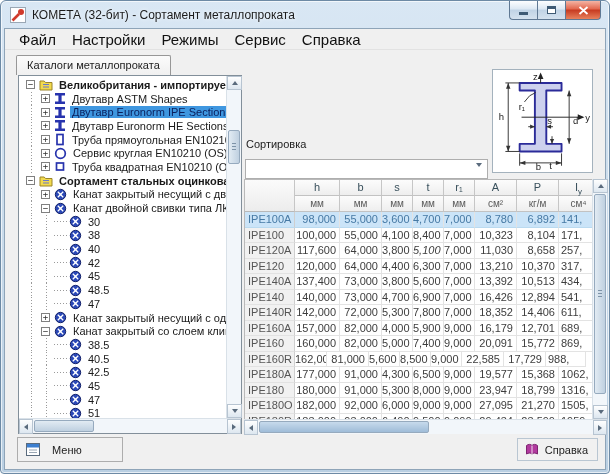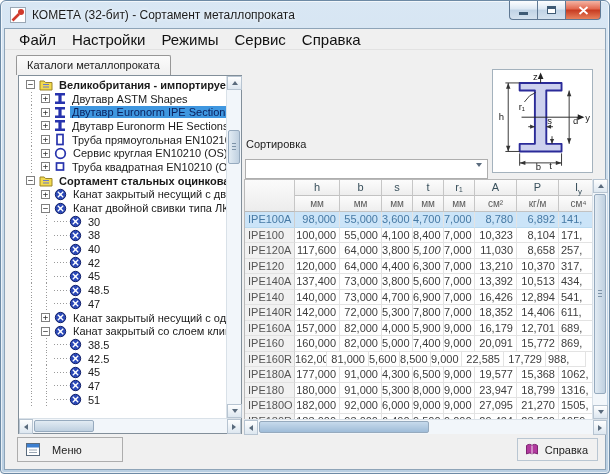--- a/index.html
+++ b/index.html
@@ -367,20 +367,33 @@
             <span class="guide"></span>
             <span class="guide"></span>
             <span class="stub"></span>
             <span class="tico">
               <svg width="13" height="13" viewBox="0 0 13 13">
                 <circle cx="6.5" cy="6.5" r="5.2" fill="#2b49b8" stroke="#16246b"></circle>
                 <path d="M3.8 3.8l5.4 5.4M9.2 3.8L3.8 9.2" stroke="#fff" stroke-width="1.3"></path>
                 <circle cx="6.5" cy="6.5" r="1" fill="#fff"></circle>
               </svg>
             </span>
+            <span class="tlabel">40.5</span>
+          </div>
+          <div class="trow">
+            <span class="guide"></span>
+            <span class="guide"></span>
+            <span class="stub"></span>
+            <span class="tico">
+              <svg width="13" height="13" viewBox="0 0 13 13">
+                <circle cx="6.5" cy="6.5" r="5.2" fill="#2b49b8" stroke="#16246b"></circle>
+                <path d="M3.8 3.8l5.4 5.4M9.2 3.8L3.8 9.2" stroke="#fff" stroke-width="1.3"></path>
+                <circle cx="6.5" cy="6.5" r="1" fill="#fff"></circle>
+              </svg>
+            </span>
             <span class="tlabel">42.5</span>
           </div>
           <div class="trow">
             <span class="guide"></span>
             <span class="guide"></span>
             <span class="stub"></span>
             <span class="tico">
               <svg width="13" height="13" viewBox="0 0 13 13">
                 <circle cx="6.5" cy="6.5" r="5.2" fill="#2b49b8" stroke="#16246b"></circle>
                 <path d="M3.8 3.8l5.4 5.4M9.2 3.8L3.8 9.2" stroke="#fff" stroke-width="1.3"></path>

